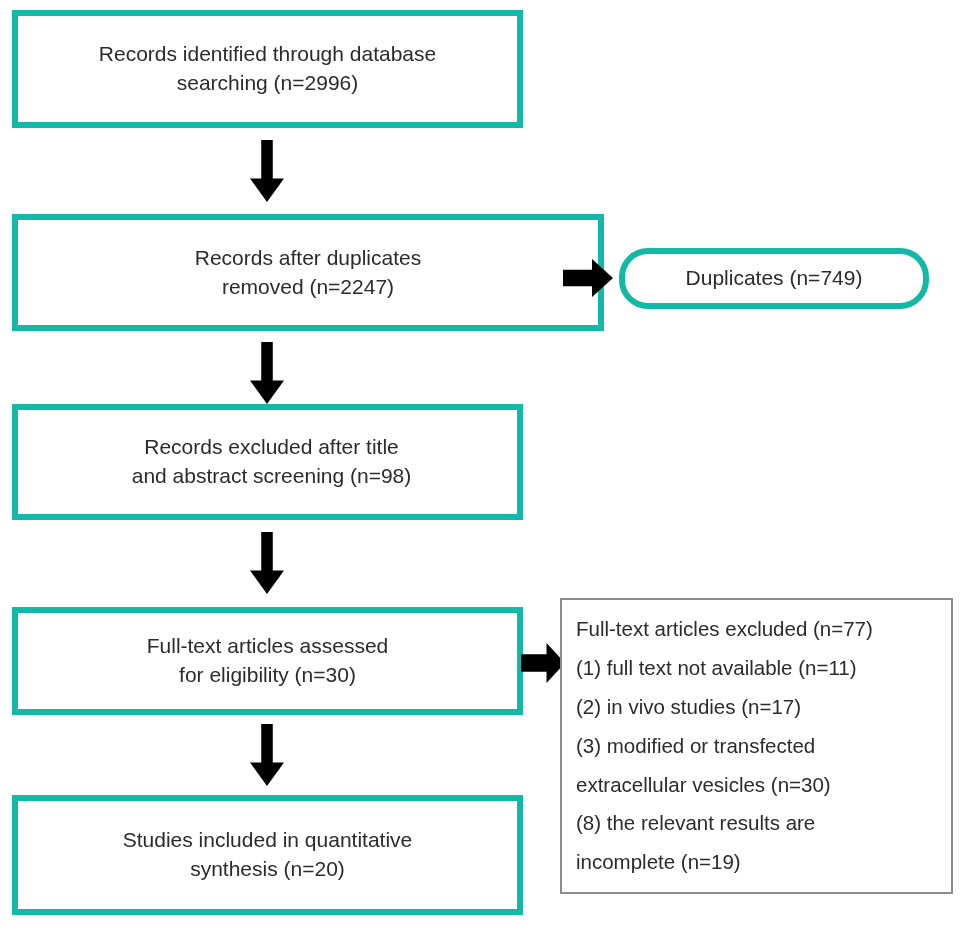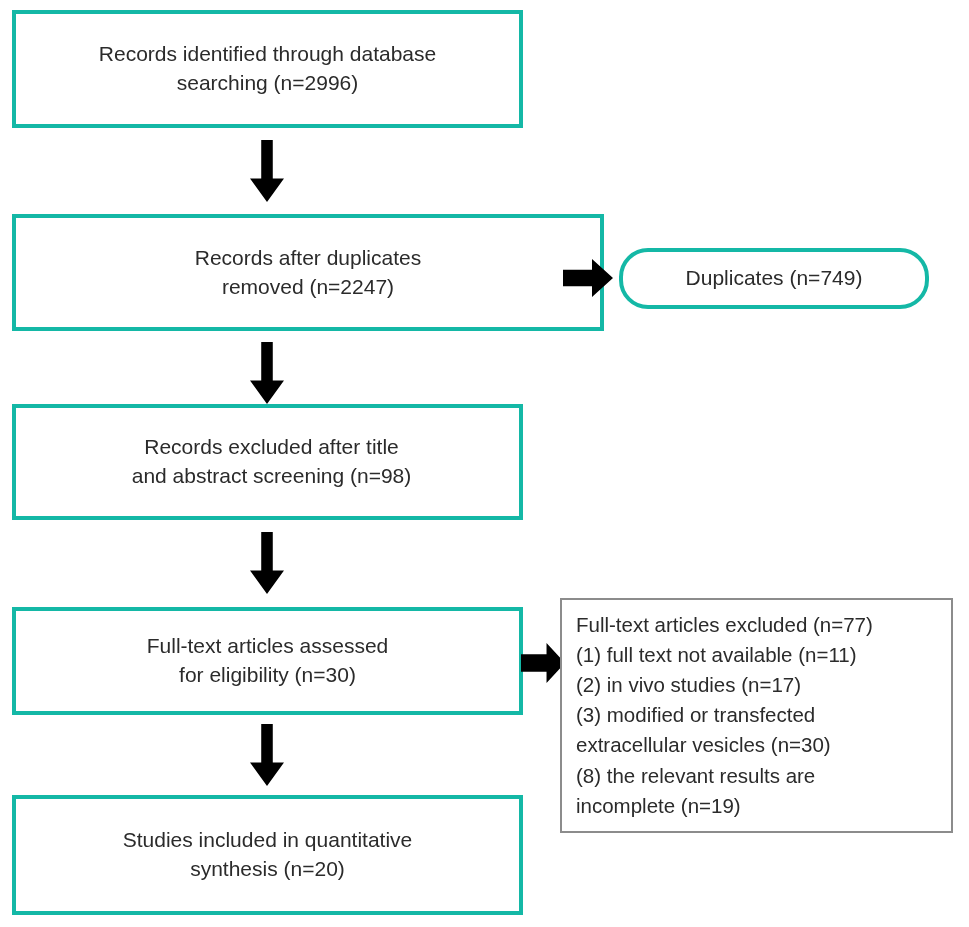--- a/index.html
+++ b/index.html
@@ -15,21 +15,21 @@
   #diagram {
     position: relative;
     width: 969px;
     height: 927px;
     background: #ffffff;
     overflow: hidden;
   }
   .node {
     position: absolute;
     box-sizing: border-box;
-    border: 4px solid #14b8a6;
+    border: 6px solid #14b8a6;
     background: #ffffff;
     display: flex;
     align-items: center;
     justify-content: center;
     color: #1a1a1a;
   }
   .node .node-text {
     text-align: center;
     line-height: 1.38;
     font-size: 21px;
@@ -46,21 +46,21 @@
   #box-included     { left: 12px;  top: 795px; width: 511px; height: 120px; }
 
   #box-duplicates .node-text { font-size: 21px; }
 
   
   #box-exclusions {
     position: absolute;
     left: 560px;
     top: 598px;
     width: 393px;
-    height: 235px;
+    height: 296px;
     box-sizing: border-box;
     border: 2px solid #8c8c8c;
     background: #ffffff;
     padding: 10px 8px 10px 14px;
     display: flex;
     flex-direction: column;
     justify-content: flex-start;
   }
   #box-exclusions .ex-line {
     font-size: 20.5px;

